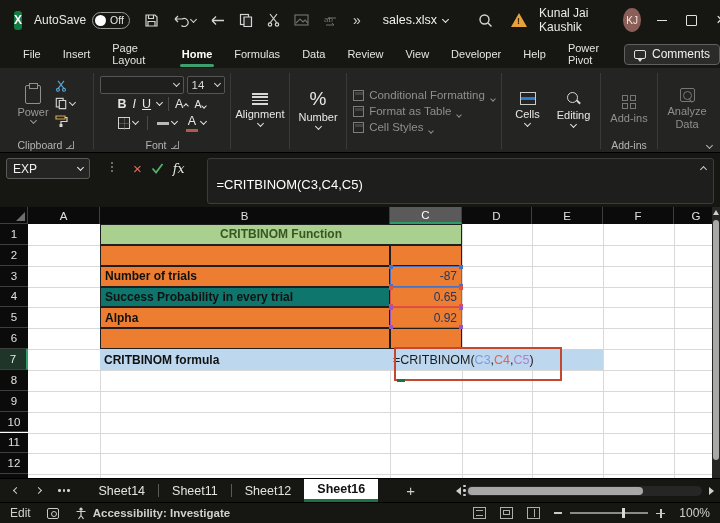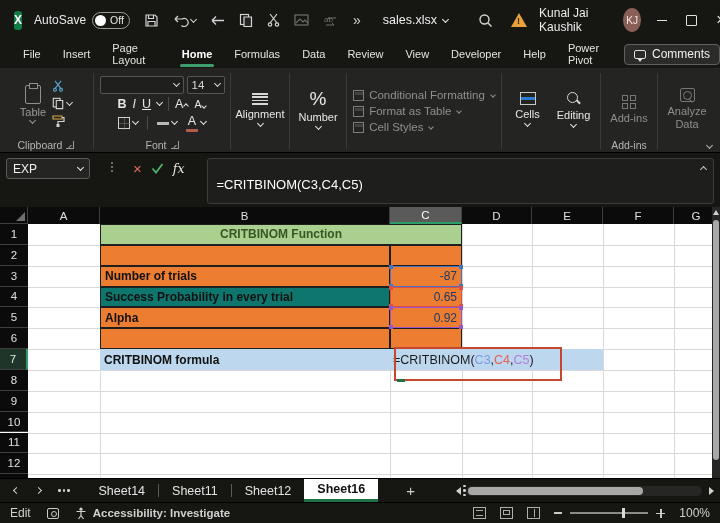--- a/index.html
+++ b/index.html
@@ -75,21 +75,21 @@
   .borders-ic::after { content:""; position:absolute; top:5px; left:0; height:1px; width:12px; background:#77777588; }
   .fill-ic { width:12px; height:9px; background:#b9b9b7; transform:skewX(-12deg); border-radius:1px; position:relative; top:-2px; }
   .underbar { display:block; width:12px; height:3px; margin-top:1px; }
   
   .cgroup { display:flex; flex-direction:column; align-items:center; justify-content:center; gap:3px; padding-bottom:4px; }
   .cgroup .clabel { font-size:11px; color:#e8e8e6; }
   .align-ic { width:16px; height:12px; background:linear-gradient(#d8d8d6 0 1.6px, transparent 1.6px 3.4px, #d8d8d6 3.4px 5px, transparent 5px 6.8px, #d8d8d6 6.8px 8.4px, transparent 8.4px 10.2px, #d8d8d6 10.2px 11.8px, transparent 11.8px); }
   .pct { font-size:19px; color:#e8e8e6; line-height:1; }
   
   .styles-body { flex-direction:column; align-items:flex-start; justify-content:center; gap:4px; display:flex; }
-  .style-row { display:flex; align-items:center; gap:5px; font-size:11.5px; color:#8f8f8d; }
+  .style-row { display:flex; align-items:flex-end; gap:5px; font-size:11.5px; color:#8f8f8d; }
   .sq-ic { width:11px; height:11px; border:1px solid #7d7d7b; position:relative; }
   .sq-ic::after { content:""; position:absolute; left:1px; top:1px; width:8px; height:3px; background:#7d7d7b55; }
   
   .cells-ic { width:16px; height:13px; border:1px solid #c9c9c7; display:flex; flex-direction:column; }
   .cells-ic div { flex:1; } .cells-ic .mid { background:#2b7cd3; }
   .mag { width:14px; height:14px; position:relative; }
   .mag::before { content:""; position:absolute; left:0; top:0; width:9px; height:9px; border:1.5px solid #d8d8d6; border-radius:50%; }
   .mag::after { content:""; position:absolute; left:9px; top:9px; width:5px; height:1.5px; background:#d8d8d6; transform:rotate(45deg); }
   
   .dimgroup .clabel { color:#8f8f8d; }
@@ -273,21 +273,21 @@
       <span>Comments</span>
     </div>
 
   </div>
 
   <div class="ribbon">
     <div class="rgroup" style="width:88px">
       <div class="gbody clip-body">
         <div class="paste">
           <span class="clipicon"></span>
-          <span>Table</span>
+          <span>Power</span>
           <span class="chv down"></span>
         </div>
         <div class="smallcol">
           <span class="sbtn">
             <svg width="12" height="12" viewBox="0 0 13 14">
                 <path d="M3 1 l7 9 M10 1 l-7 9" stroke="#58a6d8" stroke-width="1.3"></path>
                 <circle cx="3" cy="11.5" r="1.7" fill="none" stroke="#58a6d8" stroke-width="1.3"></circle>
                 <circle cx="10" cy="11.5" r="1.7" fill="none" stroke="#58a6d8" stroke-width="1.3"></circle>
               </svg>
           </span>

